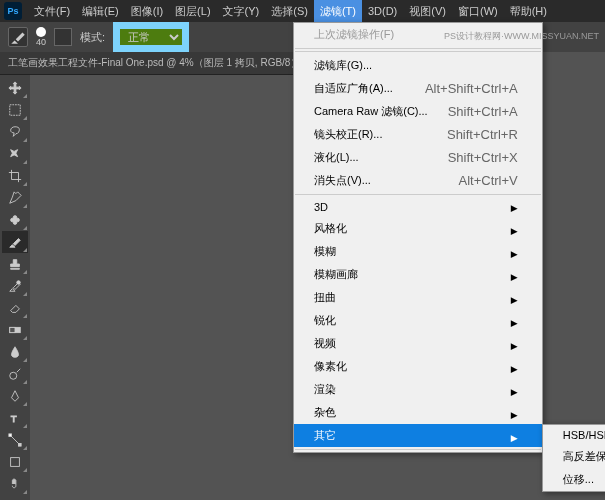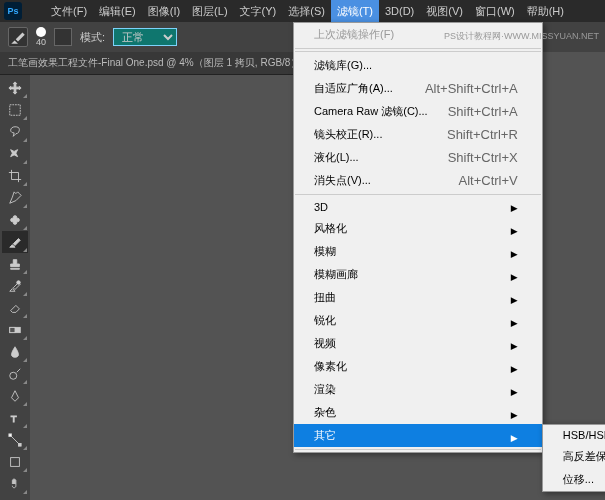--- a/index.html
+++ b/index.html
@@ -1,27 +1,27 @@
 <!DOCTYPE html>
 <html><head>
 <meta charset="utf-8">
 <style>
 *{margin:0;padding:0;box-sizing:border-box;font-family:"Microsoft YaHei",Arial,sans-serif;font-size:11px;-webkit-font-smoothing:antialiased}
 body{background:#535353;width:605px;height:500px;overflow:hidden;position:relative}
 .top-bar{background:#2a2a2a;height:22px;display:flex;align-items:center;padding-left:4px}
-.ps-logo{width:18px;height:18px;background:#001e36;border-radius:3px;display:flex;align-items:center;justify-content:center;color:#31a8ff;font-weight:bold;font-size:9px;margin-right:23px}
+.ps-logo{width:18px;height:18px;background:#001e36;border-radius:3px;display:flex;align-items:center;justify-content:center;color:#31a8ff;font-weight:bold;font-size:9px;margin-right:6px}
 .menu-item{color:#ccc;padding:6px 6px;cursor:pointer;white-space:nowrap}
 .menu-item.active{background:#4a90e2;color:#fff}
 .options-bar{background:#424242;height:30px;display:flex;align-items:center;padding:0 8px;gap:8px}
 .brush-preview{width:20px;height:20px;background:#333;border:1px solid #666;border-radius:2px;display:flex;align-items:center;justify-content:center}
 .brush-dot{width:10px;height:10px;background:#fff;border-radius:50%}
 .size-label{color:#ccc;font-size:9px}
 .toggle-box{width:18px;height:18px;background:#333;border:1px solid #666}
 .opt-label{color:#ccc}
-.opt-select{background:#0f766e;border:1px solid #7dd3fc;color:#ccc;padding:1px 16px 1px 4px;font-size:11px}
+.opt-select{background:#4d7c0f;border:7px solid #7dd3fc;color:#ccc;padding:1px 16px 1px 4px;font-size:11px}
 .doc-tab{background:#383838;padding:4px 8px;color:#bbb;font-size:10px;border-bottom:1px solid #222;display:inline-block}
 .workspace{display:flex;background:#535353}
 .toolbar{width:30px;background:#424242;display:flex;flex-direction:column;padding:2px;gap:0}
 .tool{width:26px;height:22px;display:flex;align-items:center;justify-content:center;color:#ccc;cursor:pointer;position:relative}
 .tool.active{background:#2a2a2a}
 .tool svg{width:14px;height:14px;fill:#ccc;stroke:#ccc}
 .tool-corner{position:absolute;bottom:1px;right:1px;width:0;height:0;border-style:solid;border-width:0 0 4px 4px;border-color:transparent transparent #888 transparent}
 .canvas-area{flex:1;background:#535353}
 .dropdown{position:absolute;background:#f0f0f0;border:1px solid #999;box-shadow:2px 2px 6px rgba(0,0,0,0.4);min-width:230px}
 .dd-item{padding:4px 24px 4px 20px;color:#000;cursor:pointer;display:flex;justify-content:space-between;align-items:flex-end;white-space:nowrap;position:relative}

